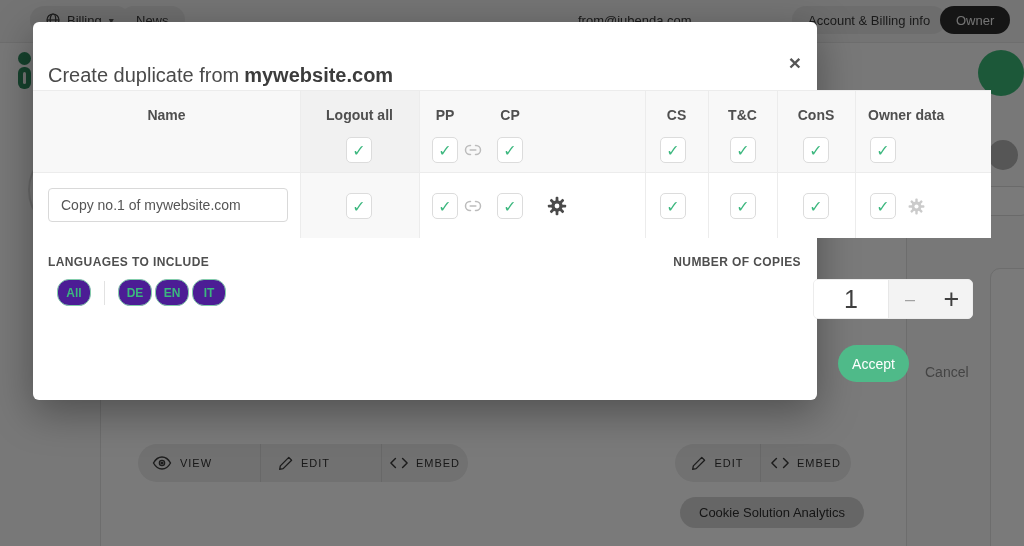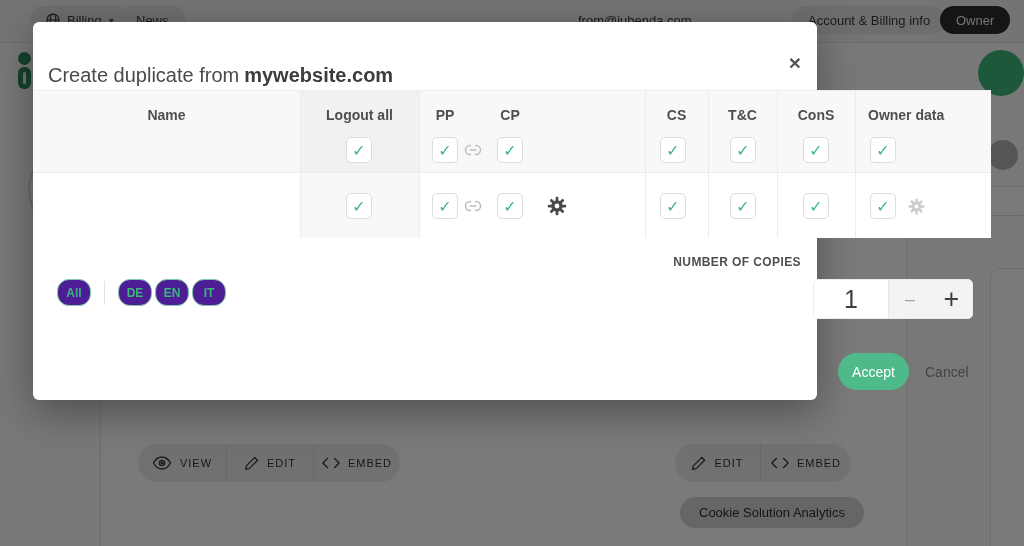--- a/index.html
+++ b/index.html
@@ -25,21 +25,21 @@
   .gray-circle{position:absolute;left:988px;top:140px;width:30px;height:30px;border-radius:50%;background:#b3b3b3;}
   .side-pill{position:absolute;left:964px;top:186px;width:72px;height:30px;border-radius:15px;background:#fff;border:1px solid #ddd;display:flex;align-items:center;padding-left:12px;box-sizing:border-box;}
   .side-pill .mark{width:6px;height:13px;border-radius:2px;background:#2d2d2d;}
 
   .content-card{position:absolute;left:100px;top:120px;width:805px;height:520px;background:#ffffff;border:1px solid #e3e3e3;border-radius:10px;}
   .right-card{position:absolute;left:990px;top:268px;width:70px;height:310px;background:#ffffff;border:1px solid #e3e3e3;border-radius:10px;}
 
   .btn-group{position:absolute;height:38px;display:flex;background:#ececec;border-radius:20px;overflow:hidden;}
   .btn-group .seg{display:flex;align-items:center;justify-content:center;gap:8px;font-size:11px;letter-spacing:1px;color:#333;}
   .btn-group .seg + .seg{border-left:1px solid #d9d9d9;}
-  .group-left{left:138px;top:444px;}
+  .group-left{left:138px;top:444px;gap:34px;}
   .group-right{left:675px;top:444px;}
   .badge{position:absolute;left:680px;top:497px;height:31px;padding:0 19px;background:#d6d6d6;border-radius:16px;
          display:flex;align-items:center;font-size:13px;color:#2e2e2e;}
 
   
   .overlay{position:absolute;inset:0;background:rgba(0,0,0,0.52);z-index:5;}
 
   
   .modal{position:absolute;left:33px;top:22px;width:784px;height:378px;background:#fff;border-radius:6px;z-index:10;
          box-shadow:0 12px 40px rgba(0,0,0,0.35);}
@@ -68,21 +68,21 @@
   .lang-btn + .lang-btn{margin-left:3px;}
   .lang-div{width:1px;height:24px;background:#e2e2e2;margin:0 13px;}
 
   .stepper{position:absolute;left:780px;top:257px;width:160px;height:40px;background:#f3f3f3;border:1px solid #ececec;
       border-radius:5px;display:flex;overflow:hidden;box-sizing:border-box;}
   .step-val{width:75px;background:#fff;border-right:1px solid #e7e7e7;display:flex;align-items:center;justify-content:center;
       font-size:25px;color:#3f3f3f;box-sizing:border-box;}
   .step-minus{width:42px;display:flex;align-items:center;justify-content:center;color:#a2a2a2;font-size:18px;cursor:pointer;}
   .step-plus{flex:1;display:flex;align-items:center;justify-content:center;color:#3f3f3f;font-size:27px;font-weight:300;cursor:pointer;}
 
-  .accept-btn{position:absolute;left:805px;top:331px;width:71px;height:37px;border:none;border-radius:19px;background:#4fba89;
+  .accept-btn{position:absolute;left:805px;top:323px;width:71px;height:37px;border:none;border-radius:19px;background:#4fba89;
       color:#fff;font-size:14px;font-family:"Liberation Sans",sans-serif;display:flex;align-items:center;justify-content:center;cursor:pointer;}
   .cancel-btn{position:absolute;left:892px;top:331px;height:37px;display:flex;align-items:center;font-size:14px;color:#444;cursor:pointer;}
 </style>
 </head>
 <body>
 
 <div class="page">
 
   <div class="bg">
     <div class="topbar">
@@ -217,20 +217,21 @@
       <div class="cb" style="left:697px;top:46px;">
           <span>✓</span>
         </div>
       <div class="cb" style="left:770px;top:46px;">
           <span>✓</span>
         </div>
       <div class="cb" style="left:837px;top:46px;">
           <span>✓</span>
         </div>
 
+      <input class="name-input" value="Copy no.1 of mywebsite.com" style="">
       <div class="cb" style="left:313px;top:102px;">
           <span>✓</span>
         </div>
       <div class="cb" style="left:399px;top:102px;">
           <span>✓</span>
         </div>
       <svg class="linkicon" style="left:431px;top:109px;" width="18" height="12" viewBox="0 0 18 12" fill="none" stroke="#bcbcbc" stroke-width="1.5" stroke-linecap="round">
           <path d="M6.5 1.5 H6 A4.5 4.5 0 0 0 6 10.5 H6.5"></path>
           <path d="M11.5 1.5 H12 A4.5 4.5 0 0 1 12 10.5 H11.5"></path>
           <line x1="6.2" y1="6" x2="11.8" y2="6"></line>
@@ -265,20 +266,21 @@
             <rect x="10.5" y="2" width="3" height="20" rx="1"></rect>
             <rect x="10.5" y="2" width="3" height="20" rx="1" transform="rotate(45 12 12)"></rect>
             <rect x="10.5" y="2" width="3" height="20" rx="1" transform="rotate(90 12 12)"></rect>
             <rect x="10.5" y="2" width="3" height="20" rx="1" transform="rotate(135 12 12)"></rect>
             <circle cx="12" cy="12" r="6.2"></circle>
           </g>
           <circle cx="12" cy="12" r="2.6" fill="#fff"></circle>
       </svg>
     </div>
 
+    <div class="sec-label" style="left:15px;top:233px;">LANGUAGES TO INCLUDE</div>
     <div class="langs">
       <div class="lang-btn">All</div>
       <div class="lang-div"></div>
       <div class="lang-btn">DE</div>
       <div class="lang-btn">EN</div>
       <div class="lang-btn">IT</div>
     </div>
 
     <div class="sec-label" style="right:16px;top:233px;text-align:right;">NUMBER OF COPIES</div>
     <div class="stepper">

